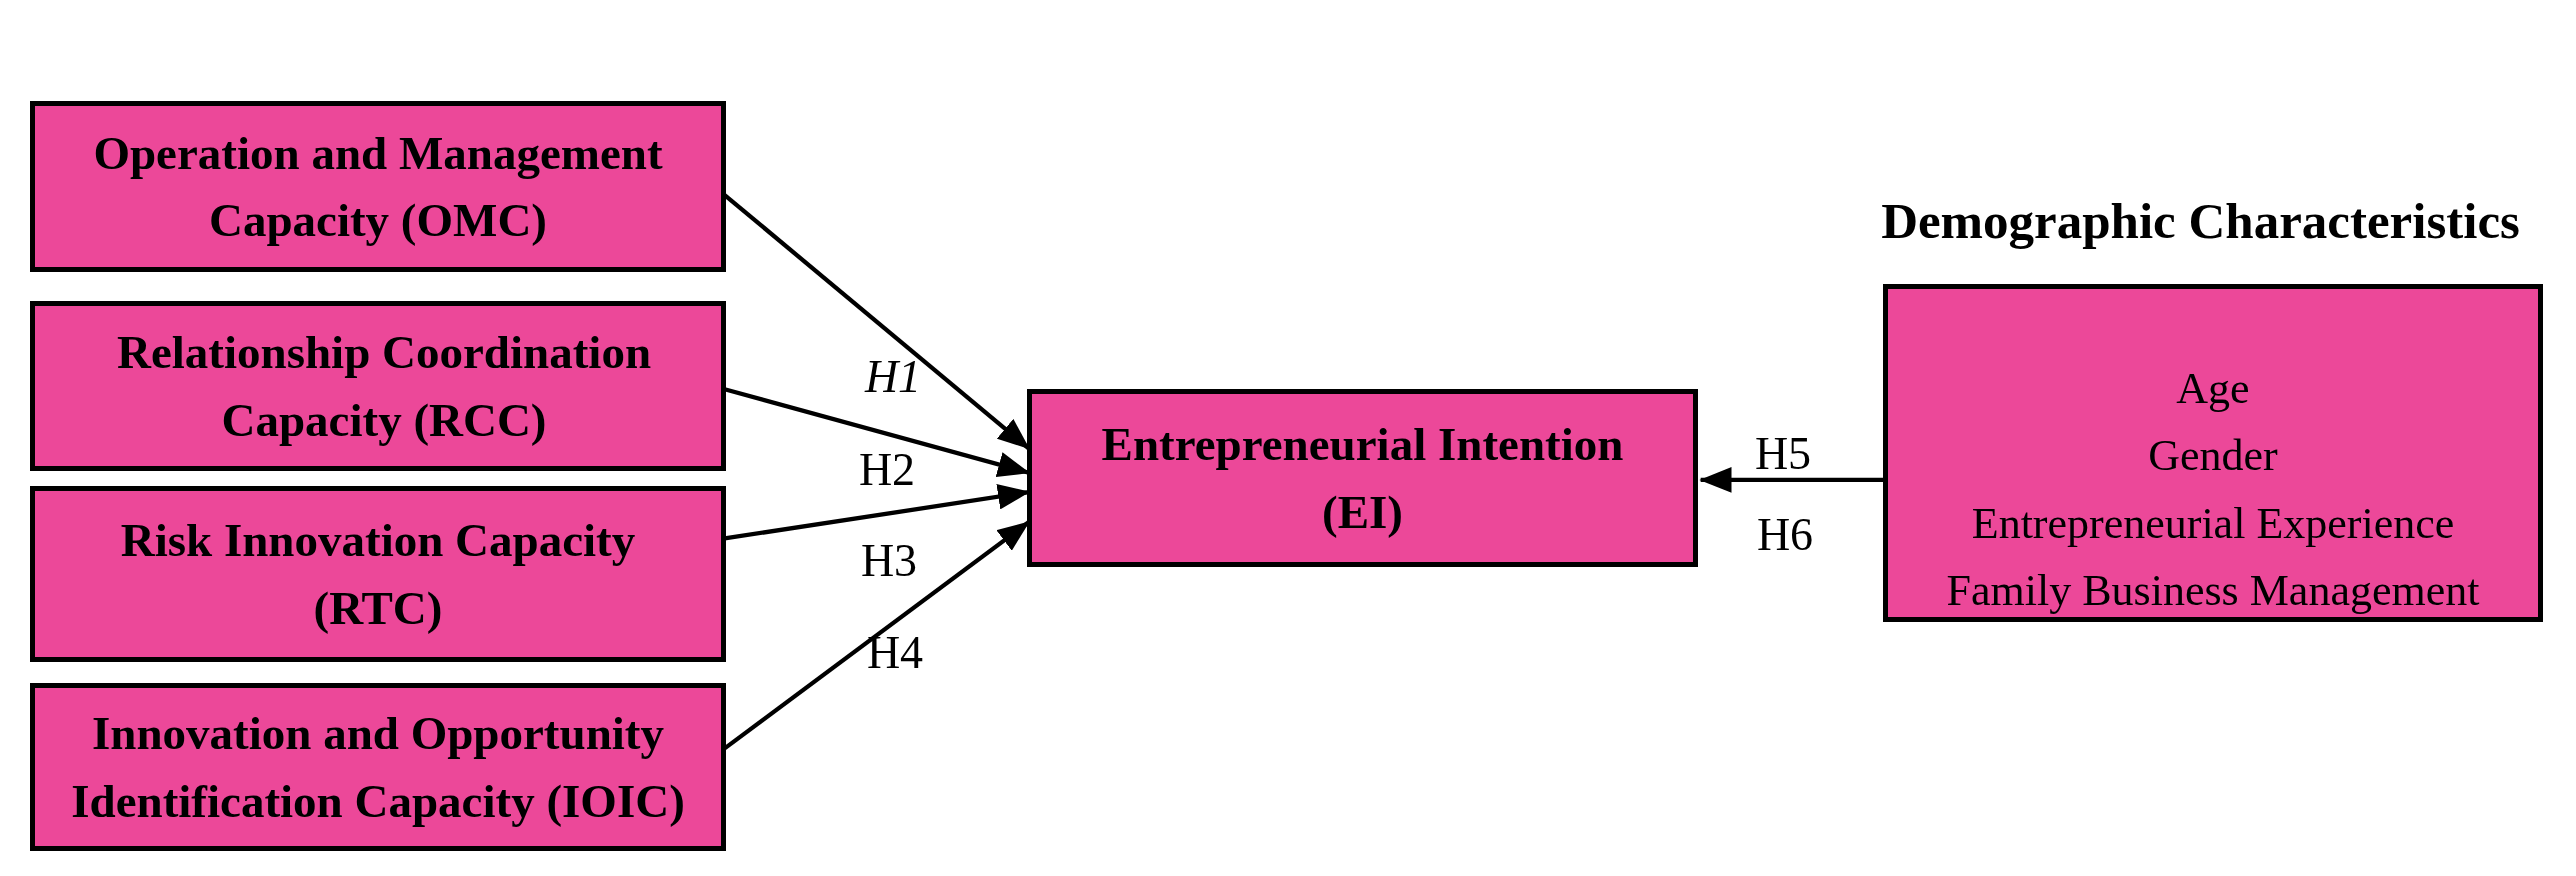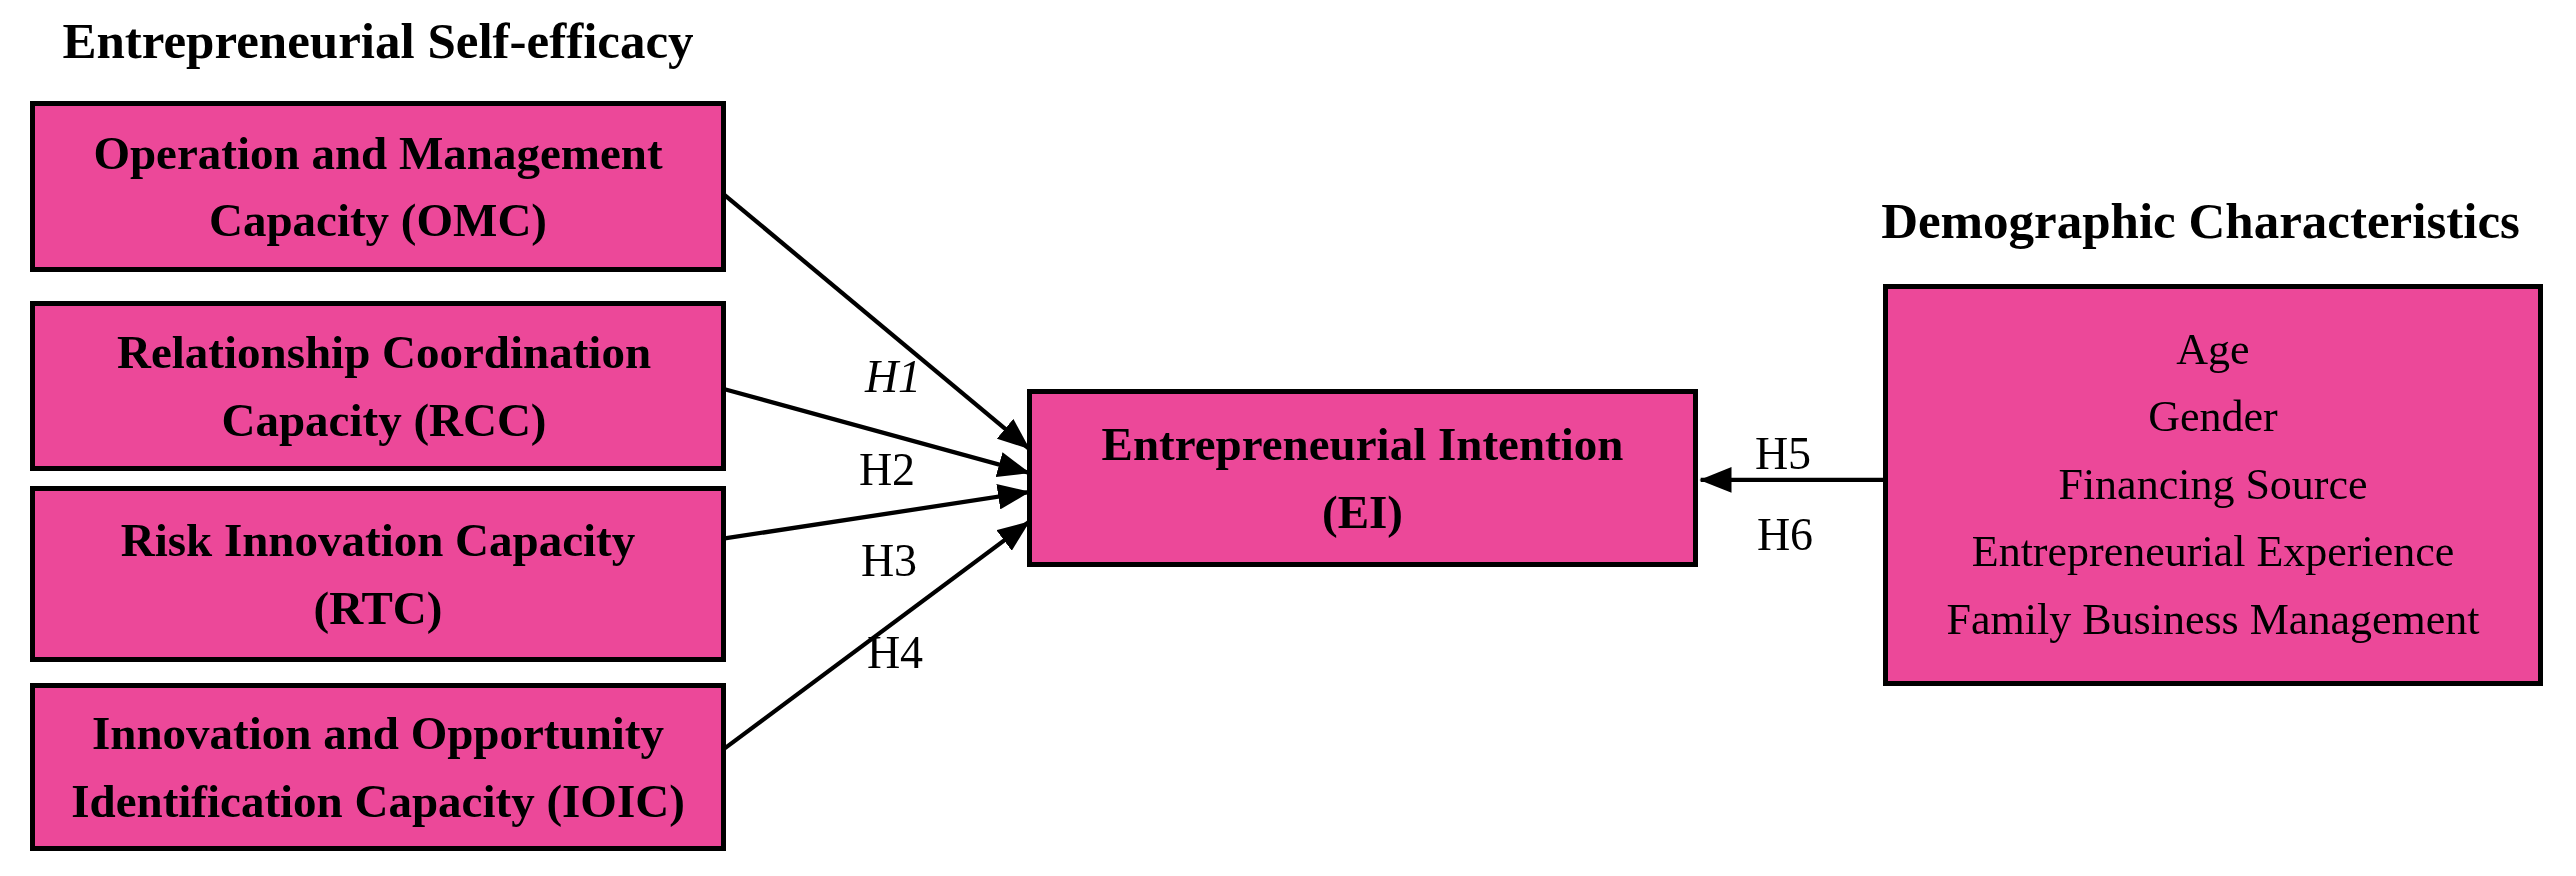--- a/index.html
+++ b/index.html
@@ -45,21 +45,21 @@
   .left-box { left: 30px; width: 696px; }
   #box-omc  { top: 101px; height: 171px; }
   #box-rcc  { top: 301px; height: 170px; padding-left: 12px; }
   #box-rtc  { top: 486px; height: 176px; }
   #box-ioic { top: 683px; height: 168px; }
   .left-box .line + .line, #box-ei .line + .line { margin-top: 13px; }
 
   #box-ei { left: 1027px; top: 389px; width: 671px; height: 178px; }
 
   #box-demo {
-    left: 1883px; top: 284px; width: 660px; height: 402px;
+    left: 1883px; top: 284px; width: 660px; height: 338px; justify-content: flex-end;
   }
   #box-demo .demo-item {
     font-weight: normal;
     font-size: 44px;
     line-height: 1.15;
     white-space: nowrap;
   }
   #box-demo .demo-item + .demo-item { margin-top: 17px; }
 
   .group-title {
@@ -102,21 +102,20 @@
         <path d="M0,0 L10,4 L0,8 Z" fill="#000000"></path>
       </marker>
     </defs>
     <line x1="1015" y1="273" x2="1441" y2="628" stroke="#000000" stroke-width="6" marker-end="url(#arrowhead)"></line>
     <line x1="1015" y1="545" x2="1441" y2="662" stroke="#000000" stroke-width="6" marker-end="url(#arrowhead)"></line>
     <line x1="1015" y1="754" x2="1441" y2="689" stroke="#000000" stroke-width="6" marker-end="url(#arrowhead)"></line>
     <line x1="1015" y1="1048" x2="1441" y2="731" stroke="#000000" stroke-width="6" marker-end="url(#arrowhead)"></line>
     <line x1="2639" y1="672" x2="2382" y2="672" stroke="#000000" stroke-width="6" marker-end="url(#arrowhead)"></line>
   </svg>
 
-  <div class="group-title" id="title-ese">Entrepreneurial Self-efficacy</div>
 
   <div class="node-box left-box" id="box-omc">
     <div class="line">Operation and Management</div>
     <div class="line">Capacity (OMC)</div>
   </div>
 
   <div class="node-box left-box" id="box-rcc">
     <div class="line">Relationship Coordination</div>
     <div class="line">Capacity (RCC)</div>
   </div>
@@ -134,21 +133,20 @@
   <div class="node-box" id="box-ei">
     <div class="line">Entrepreneurial Intention</div>
     <div class="line">(EI)</div>
   </div>
 
   <div class="group-title" id="title-demo">Demographic Characteristics</div>
 
   <div class="node-box" id="box-demo">
     <div class="demo-item">Age</div>
     <div class="demo-item">Gender</div>
-    <div class="demo-item">Financing Source</div>
     <div class="demo-item">Entrepreneurial Experience</div>
     <div class="demo-item">Family Business Management</div>
   </div>
 
   <div class="h-label" id="h1-label">H1</div>
   <div class="h-label" id="h2-label">H2</div>
   <div class="h-label" id="h3-label">H3</div>
   <div class="h-label" id="h4-label">H4</div>
   <div class="h-label" id="h5-label">H5</div>
   <div class="h-label" id="h6-label">H6</div>

